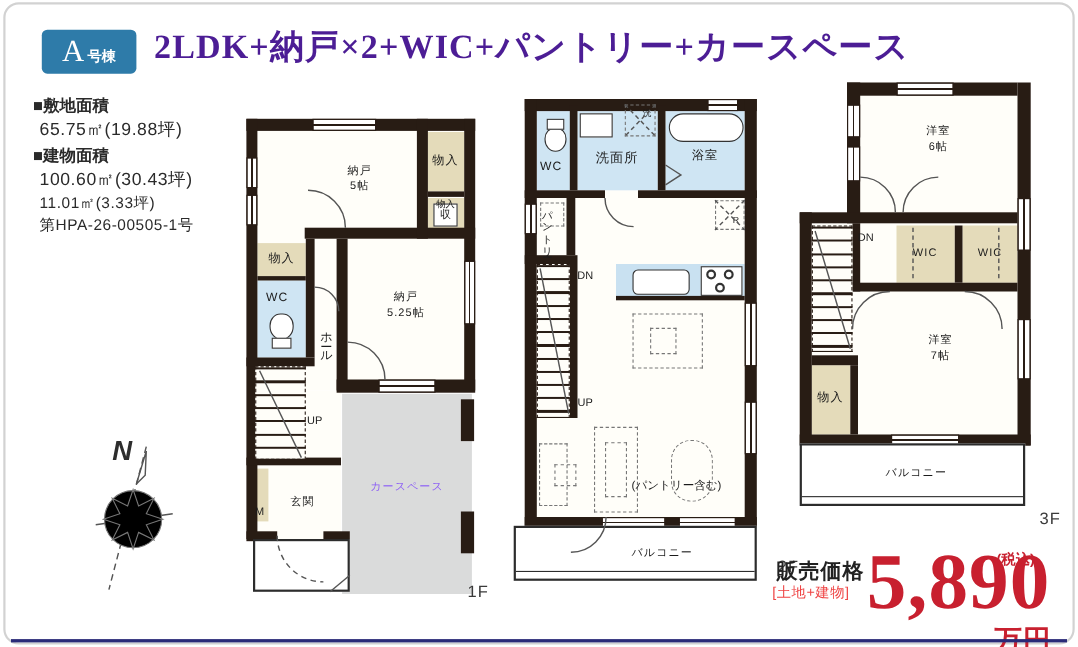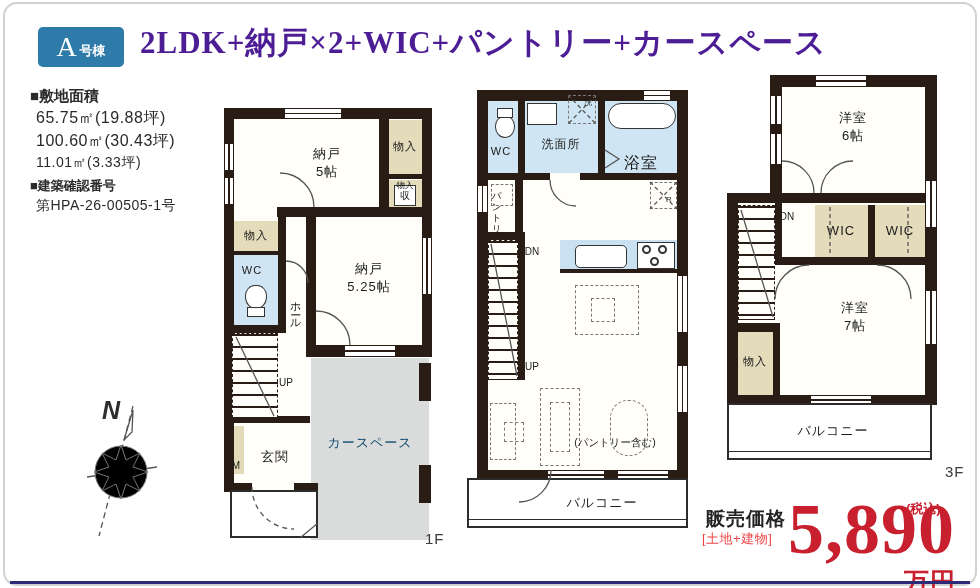--- a/index.html
+++ b/index.html
@@ -17,21 +17,21 @@
   .info{position:absolute;left:30px;top:84px;width:200px;color:#2a2a2a;}
   .info .lab{font-weight:bold;font-size:15px;margin-top:3px;}
   .info .lab.sm{font-size:13px;margin-top:5px;}
   .info .val{font-size:16px;margin:2px 0 2px 6px;letter-spacing:0.5px;}
   .info .val.sm{font-size:14px;}
   
   .plan{position:absolute;}
   .rm{position:absolute;}
   .w{position:absolute;background:#281c14;}
   .rl{position:absolute;transform:translate(-50%,-50%);white-space:pre-line;text-align:center;
-    color:#1b1b1b;line-height:1.4;letter-spacing:1px;font-size:13px;}
+    color:#1b1b1b;line-height:1.4;letter-spacing:1px;font-size:10px;}
   .vt{writing-mode:vertical-rl;transform:translate(-50%,-50%);letter-spacing:2px;}
   .wh{position:absolute;border:1px solid #281c14;box-sizing:border-box;
     background:linear-gradient(to bottom,#fff 0 42%,#281c14 42% 58%,#fff 58%);}
   .wv{position:absolute;border:1px solid #281c14;box-sizing:border-box;
     background:linear-gradient(to right,#fff 0 42%,#281c14 42% 58%,#fff 58%);}
   .stairs{position:absolute;background:repeating-linear-gradient(to bottom,#281c14 0 2px,#fffef9 2px 12px);
     border:1.5px dashed #281c14;box-sizing:border-box;}
   .dash{position:absolute;border:1.5px dashed #777;box-sizing:border-box;}
   .balc{position:absolute;border:2px solid #2c2c2c;background:#fff;box-sizing:border-box;}
   .balc .rail{position:absolute;left:0;right:0;bottom:6px;height:0;border-top:1.5px solid #2c2c2c;}
@@ -62,23 +62,23 @@
 
   <div class="badge">
     <span class="big">A</span>
     <span class="small">号棟</span>
   </div>
   <div class="title">2LDK+納戸×2+WIC+パントリー+カースペース</div>
 
   <div class="info">
     <div class="lab">■敷地面積</div>
     <div class="val">65.75㎡(19.88坪)</div>
+    <div class="lab">■建物面積</div>
     <div class="val">100.60㎡(30.43坪)</div>
     <div class="val sm">11.01㎡(3.33坪)</div>
-    <div class="lab sm">■建築確認番号</div>
     <div class="val sm">第HPA-26-00505-1号</div>
   </div>
 
   <div class="compass-n">N</div>
   <svg class="ov" style="left:71px;top:398px;" width="110" height="145" viewBox="0 0 110 145">
     <line x1="62" y1="8" x2="28" y2="138" stroke-dasharray="6 4" stroke="#777"></line>
     <line x1="16" y1="79" x2="86" y2="69" stroke="#888"></line>
     <circle cx="50" cy="74" r="26" stroke="#777"></circle>
     <polygon points="77,74 62,79 69,93 55,86 50,101 45,86 31,93 38,79 23,74 38,69 31,55 45,62 50,47 55,62 69,55 62,69" fill="none" stroke="#777" stroke-width="1"></polygon>
     <path d="M62 12 L53 42 L61 34 Z" fill="#fff" stroke="#666"></path>
@@ -130,21 +130,21 @@
     <div class="rl" style="left:183px;top:101px;font-size:8.5px;letter-spacing:0;">物入</div>
     <div class="rl" style="left:183px;top:111px;font-size:10px;letter-spacing:0;">収</div>
     <div class="rl" style="left:34px;top:151px;font-size:11px;">物入</div>
     <div class="rl" style="left:30px;top:186px;font-size:11px;">WC</div>
     <div class="rl" style="left:147px;top:193px;">納戸
 5.25帖</div>
     <div class="rl vt" style="left:73px;top:225px;font-size:11px;">ホール</div>
     <div class="rl" style="left:64px;top:298px;font-size:10px;letter-spacing:0;">UP</div>
     <div class="rl" style="left:14px;top:381px;font-size:10px;letter-spacing:0;">M</div>
     <div class="rl" style="left:53px;top:372px;">玄関</div>
-    <div class="rl" style="left:148px;top:358px;color:#0c4a6e;">カースペース</div>
+    <div class="rl" style="left:148px;top:358px;color:#8b5cf6;">カースペース</div>
     <div class="flab" style="left:203px;top:445px;">1F</div>
 
     <svg class="ov" width="235" height="475" viewBox="0 0 235 475">
       <path d="M58 88 A34 34 0 0 1 92 122"></path>
       <path d="M94 226 A34 34 0 0 1 128 260"></path>
       <path d="M64 176 A22 22 0 0 1 86 198"></path>
       <path d="M30 402 A42 42 0 0 0 72 444" stroke-dasharray="5 4"></path>
       <line x1="78" y1="453" x2="96" y2="438"></line>
       <line x1="14" y1="252" x2="52" y2="331"></line>
     </svg>
@@ -199,21 +199,21 @@
     <div class="dash" style="left:85px;top:318px;width:40px;height:78px;"></div>
     <div class="dash" style="left:95px;top:332px;width:20px;height:50px;"></div>
     <div class="dash" style="left:155px;top:330px;width:38px;height:56px;border-radius:18px;"></div>
 
     <div class="balc" style="left:12px;top:408px;width:221px;height:50px;">
       <span class="rail"></span>
     </div>
 
     <div class="rl" style="left:46px;top:82px;font-size:11px;">WC</div>
     <div class="rl" style="left:106px;top:74px;font-size:12px;">洗面所</div>
-    <div class="rl" style="left:186px;top:93px;font-size:16px;">浴室</div>
+    <div class="rl" style="left:186px;top:72px;font-size:11px;">浴室</div>
     <div class="rl" style="left:133px;top:33px;font-size:8px;letter-spacing:0;">洗</div>
     <div class="rl vt" style="left:42px;top:137px;font-size:9.5px;letter-spacing:0;">パントリー</div>
     <div class="rl" style="left:77px;top:182px;font-size:10px;letter-spacing:0;">DN</div>
     <div class="rl" style="left:77px;top:297px;font-size:10px;letter-spacing:0;">UP</div>
     <div class="rl" style="left:214px;top:130px;font-size:8px;letter-spacing:0;">R</div>
     <div class="rl" style="left:160px;top:372px;font-size:10.5px;letter-spacing:0;">(パントリー含む)</div>
     <div class="rl" style="left:147px;top:433px;">バルコニー</div>
     <div class="flab" style="left:252px;top:437px;">2F</div>
 
     <svg class="ov" width="290" height="470" viewBox="0 0 290 470">

